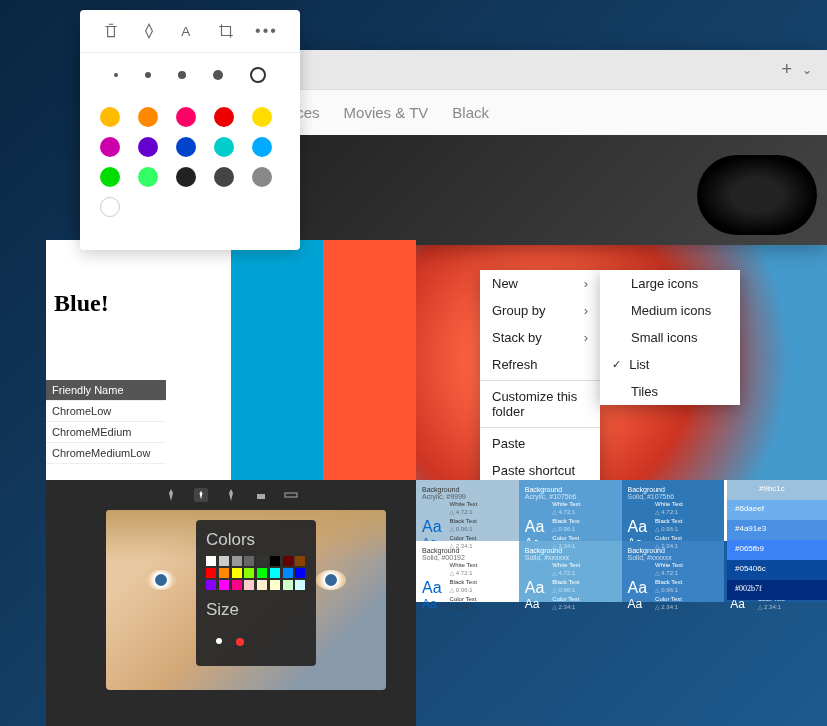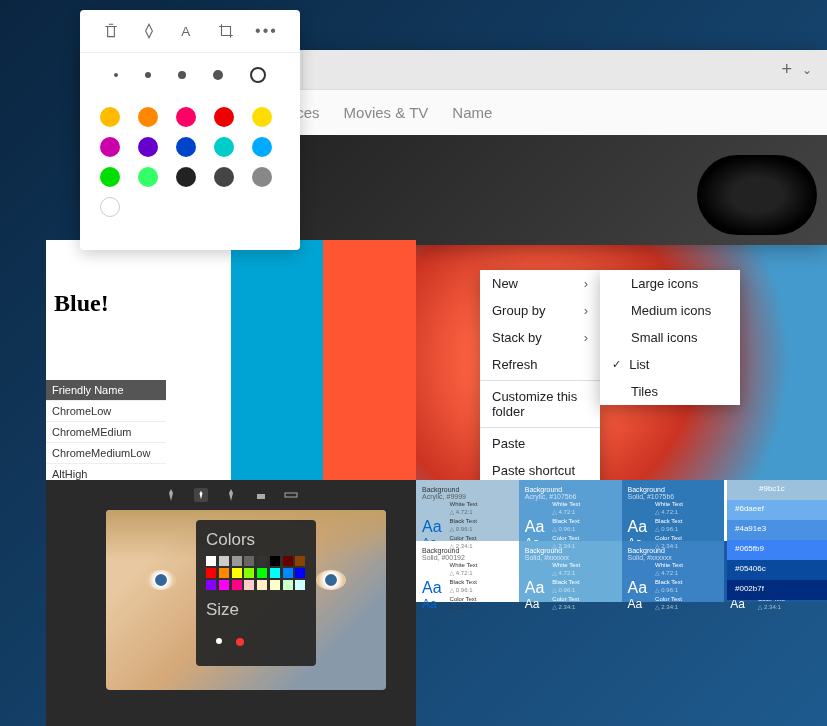--- a/index.html
+++ b/index.html
@@ -106,21 +106,21 @@
       <span style="font-size:18px;color:#666">+</span>
       <span style="font-size:12px;color:#666">⌄</span>
     </div>
   </div>
   <div class="navbar">
     <span style="font-size:18px;color:#333">←</span>
     <span class="nav-item active">Home</span>
     <span class="nav-item">Apps</span>
     <span class="nav-item">Devices</span>
     <span class="nav-item">Movies &amp; TV</span>
-    <span class="nav-item">Name</span>
+    <span class="nav-item">Black</span>
     <span style="position:absolute;left:160px;top:106px;font-size:14px">↖</span>
   </div>
   <div class="hero">
     <div class="controller"></div>
   </div>
 </div>
 
 <div class="orange-bg"></div>
 
 <div class="paint-area">
@@ -168,21 +168,20 @@
       <div class="color-swatch" style="background: rgb(136, 136, 136);"></div>
       <div class="color-swatch" style="background: rgb(255, 255, 255); border: 1px solid rgb(204, 204, 204);"></div>
     </div>
 </div>
 
 <div class="name-list">
   <div class="name-item header">Friendly Name</div>
   <div class="name-item">ChromeLow</div>
   <div class="name-item">ChromeMEdium</div>
   <div class="name-item">ChromeMediumLow</div>
-  <div class="name-item">AltHigh</div>
 </div>
 
 <div class="context-menu" id="ctx-menu">
     <div class="ctx-item">
       <span>New</span>
       <span class="chevron"></span>
     </div>
     <div class="ctx-item">
       <span>Group by</span>
       <span class="chevron"></span>
@@ -438,14 +437,14 @@
       </div>
     </div>
     </div>
   </div>
 <div class="swatch-col" id="swatch-col">
     <div class="swatch-row" style="background: rgb(155, 193, 220); padding-left: 32px;">#9bc1c</div>
     <div class="swatch-row" style="background: rgb(109, 174, 239);">#6daeef</div>
     <div class="swatch-row" style="background: rgb(74, 145, 227);">#4a91e3</div>
     <div class="swatch-row" style="background: #3b82f6;">#065fb9</div>
     <div class="swatch-row" style="background: rgb(10, 74, 158);">#05406c</div>
-    <div class="swatch-row" style="background: rgb(0, 43, 127);">#002b7f</div>
+    <div class="swatch-row" style="background: rgb(0, 43, 127); font-family: Liberation Serif, serif;">#002b7f</div>
   </div>
 
 </body></html>

